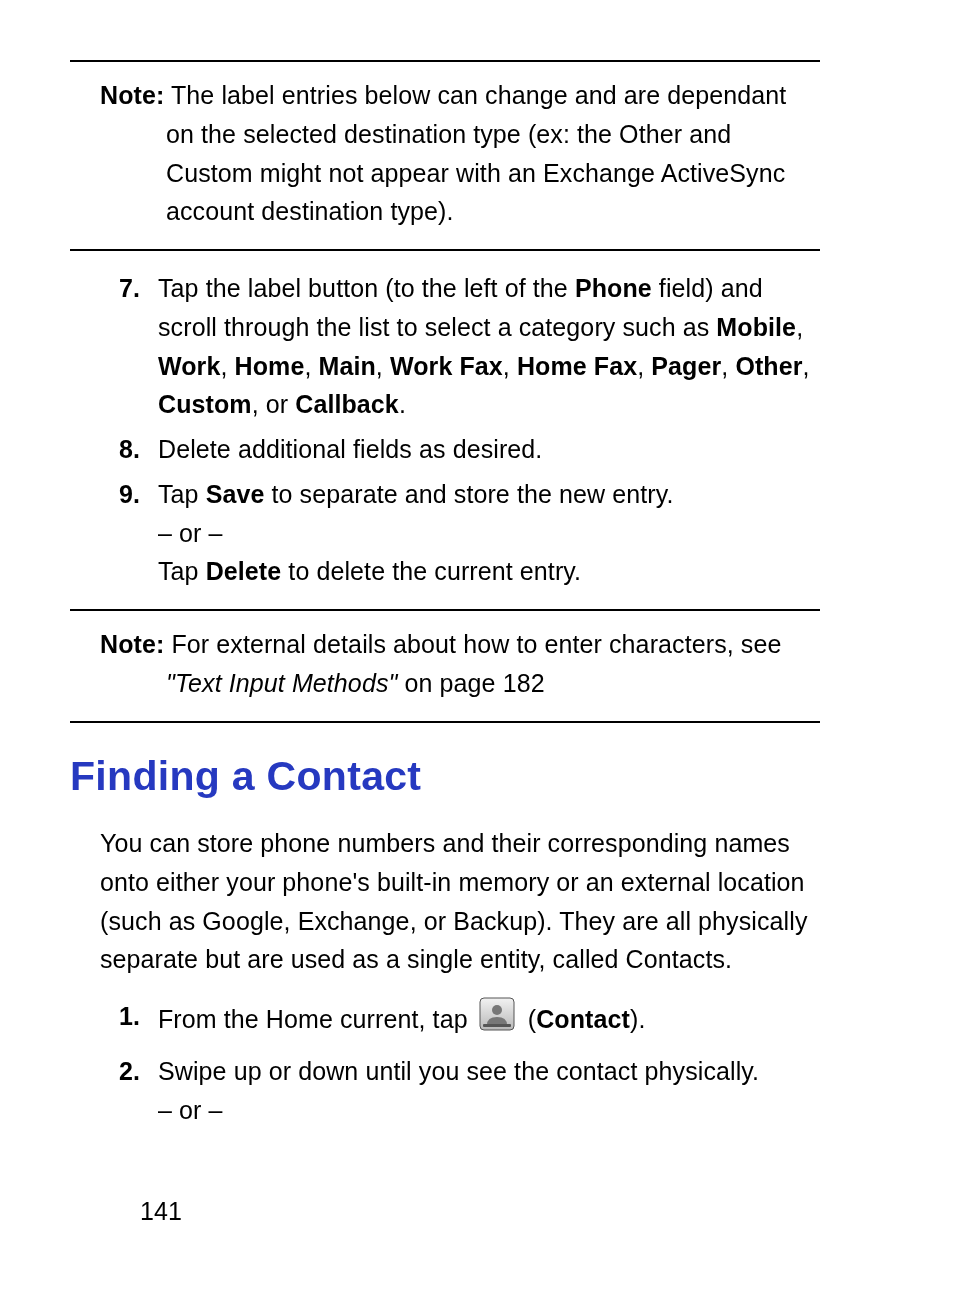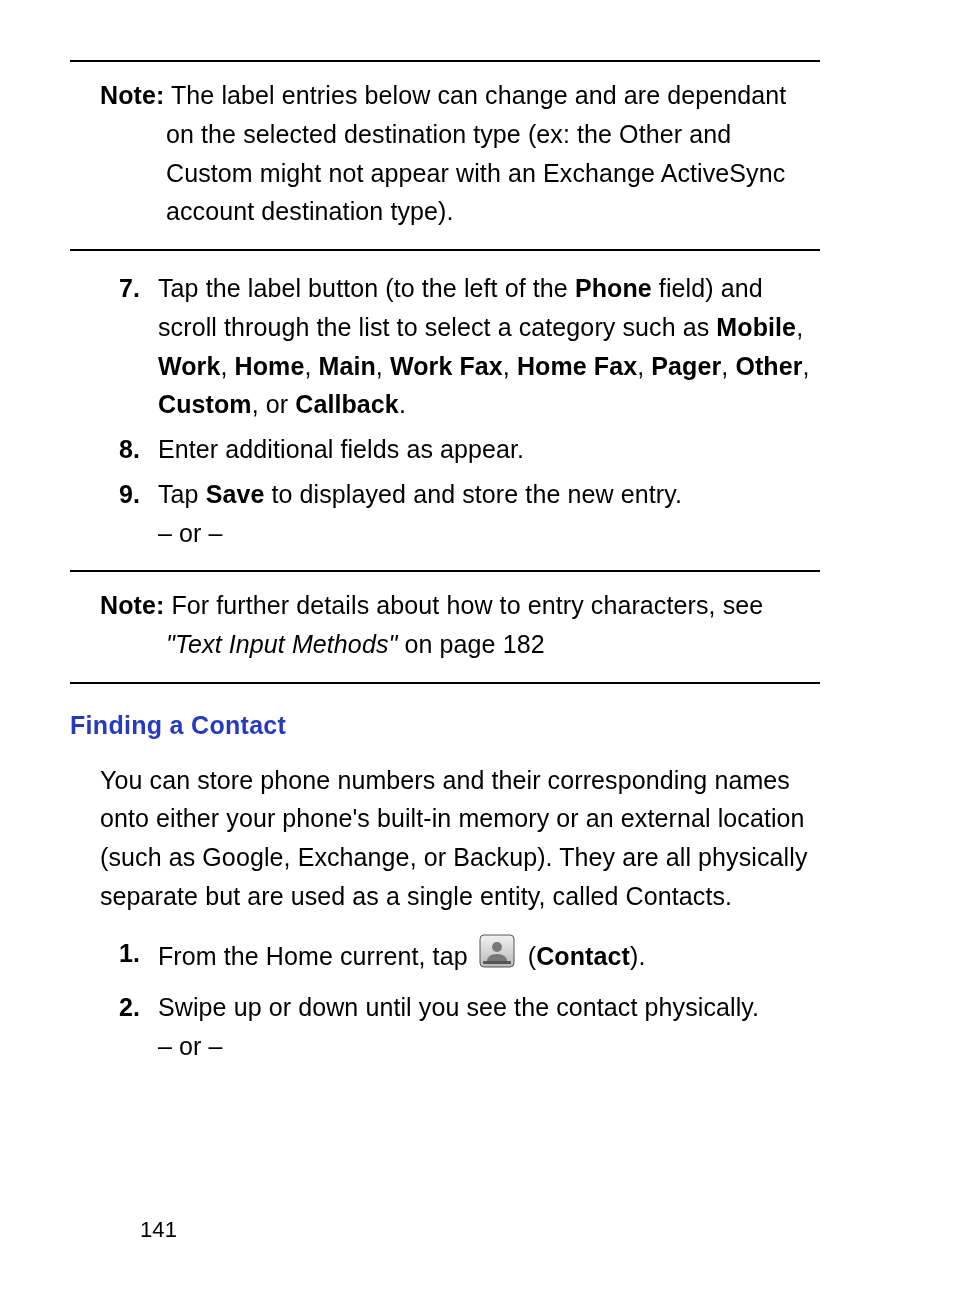--- a/index.html
+++ b/index.html
@@ -49,40 +49,40 @@
   .step-body {
     flex: 1;
   }
   .step-body .sub {
     margin-top: 0;
   }
   .bold { font-weight: 700; }
   .heading {
     font-family: Arial, "Helvetica Neue", sans-serif;
     font-weight: 900;
-    font-size: 25px;
+    font-size: 41px;
     color: #2639c0;
     margin: 22px 0 10px 0;
     letter-spacing: 0.3px;
   }
   .para {
     margin: 16px 0 8px 0;
     padding: 0 10px 0 30px;
   }
   .italic { font-style: italic; }
   .icon-contacts {
     display: inline-block;
     vertical-align: middle;
     margin: 0 6px 4px 4px;
   }
   .page-num {
     position: absolute;
-    bottom: 48px;
+    bottom: 64px;
     left: 140px;
-    font-size: 22px;
+    font-size: 25px;
     margin-top: 8px;
   }
 </style>
 </head>
 <body>
 
 <div class="page">
 
   <hr class="rule">
 
@@ -96,38 +96,41 @@
 
   <ol class="steps">
     <li>
       <div class="step-num">7.</div>
       <div class="step-body">
         <span>Tap the label button (to the left of the </span><span class="bold">Phone</span><span> field) and scroll through the list to select a category such as </span><span class="bold">Mobile</span><span>, </span><span class="bold">Work</span><span>, </span><span class="bold">Home</span><span>, </span><span class="bold">Main</span><span>, </span><span class="bold">Work Fax</span><span>, </span><span class="bold">Home Fax</span><span>, </span><span class="bold">Pager</span><span>, </span><span class="bold">Other</span><span>, </span><span class="bold">Custom</span><span>, or </span><span class="bold">Callback</span><span>.</span>
       </div>
     </li>
     <li>
       <div class="step-num">8.</div>
-      <div class="step-body">Enter additional fields as appear.</div>
+      <div class="step-body">Delete additional fields as desired.</div>
     </li>
     <li>
       <div class="step-num">9.</div>
       <div class="step-body">
         <div>
-          <span>Tap </span><span class="bold">Save</span><span> to displayed and store the new entry.</span>
+          <span>Tap </span><span class="bold">Save</span><span> to separate and store the new entry.</span>
         </div>
         <div class="sub">– or –</div>
+        <div class="sub">
+          <span>Tap </span><span class="bold">Delete</span><span> to delete the current entry.</span>
+        </div>
       </div>
     </li>
   </ol>
 
   <hr class="rule">
 
   <div class="note-block">
     <div class="note-hang">
-      <span class="bold">Note:</span><span> For further details about how to entry characters, see </span><span class="italic">"Text Input Methods"</span><span> on page 182</span>
+      <span class="bold">Note:</span><span> For external details about how to enter characters, see </span><span class="italic">"Text Input Methods"</span><span> on page 182</span>
     </div>
   </div>
 
   <hr class="rule">
 
   <h2 class="heading">Finding a Contact</h2>
 
   <p class="para">You can store phone numbers and their corresponding names onto either your phone's built-in memory or an external location (such as Google, Exchange, or Backup). They are all physically separate but are used as a single entity, called Contacts.</p>
 
   <ol class="steps">

